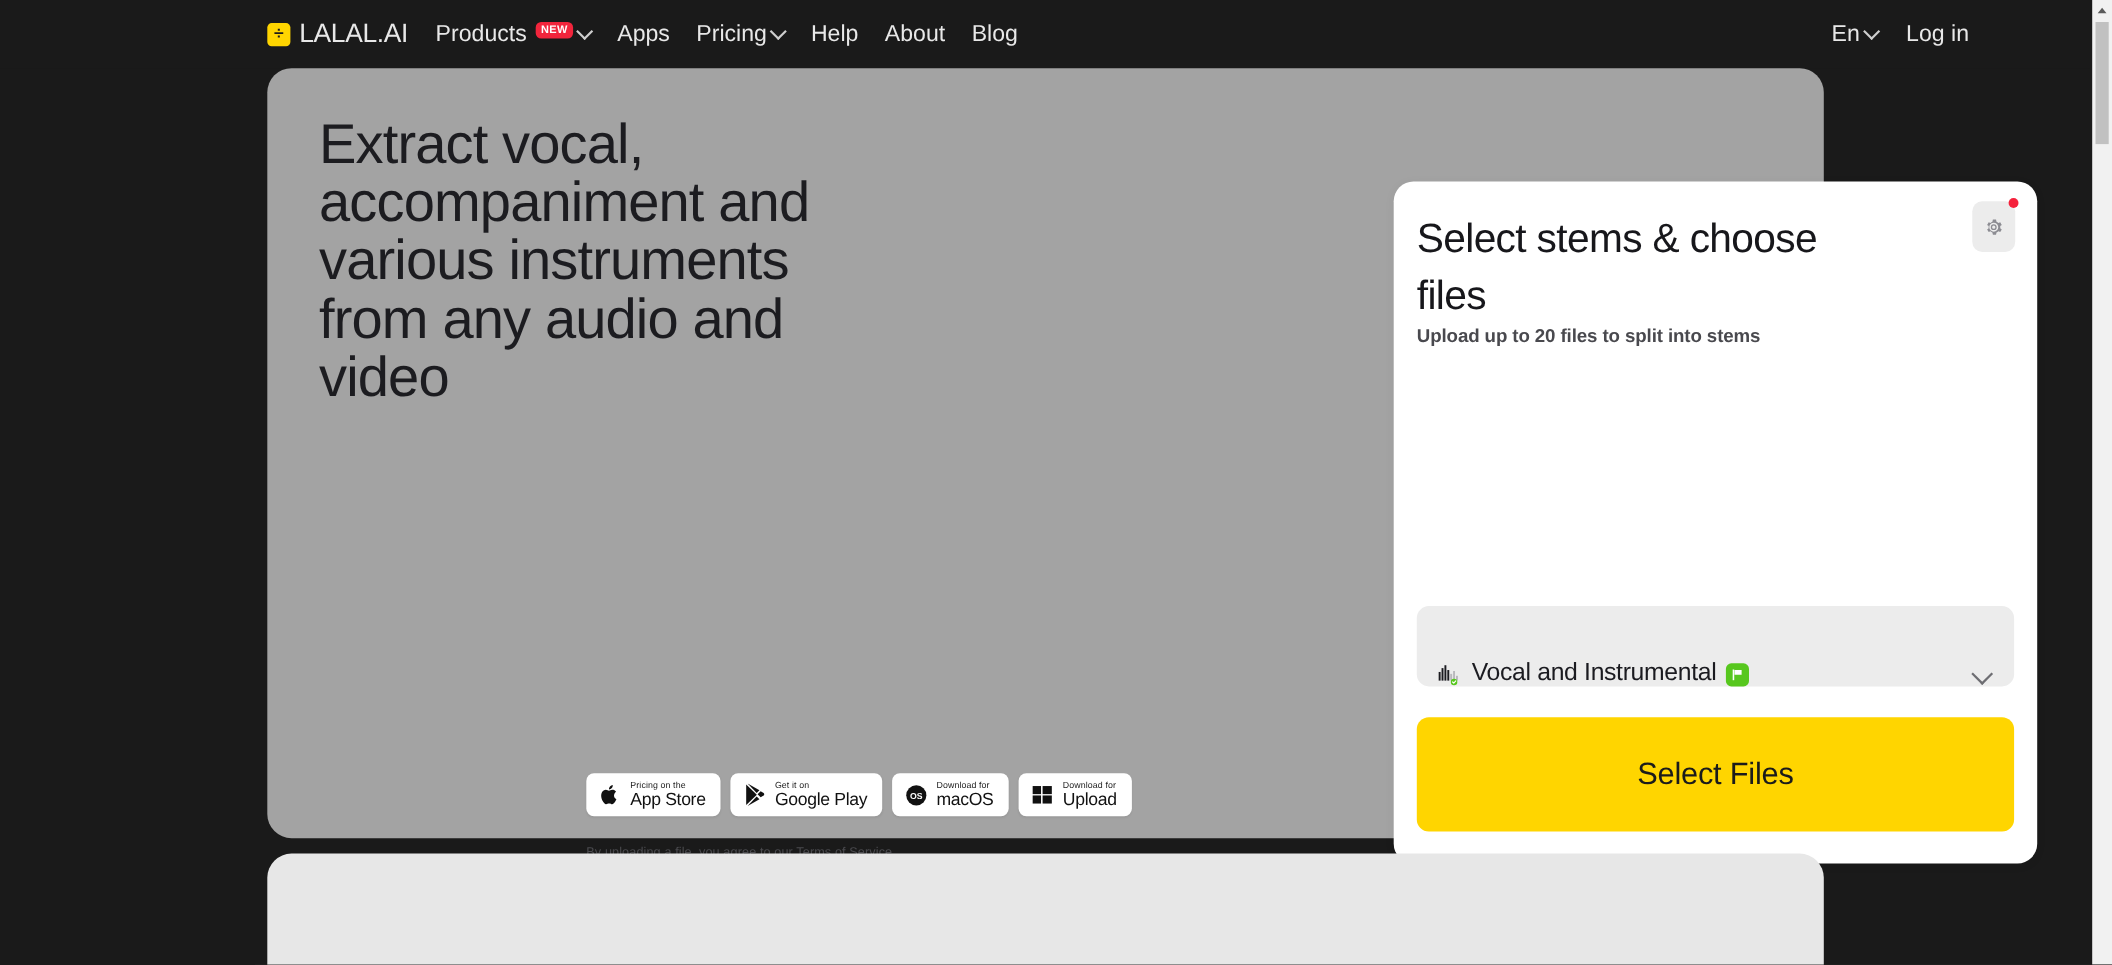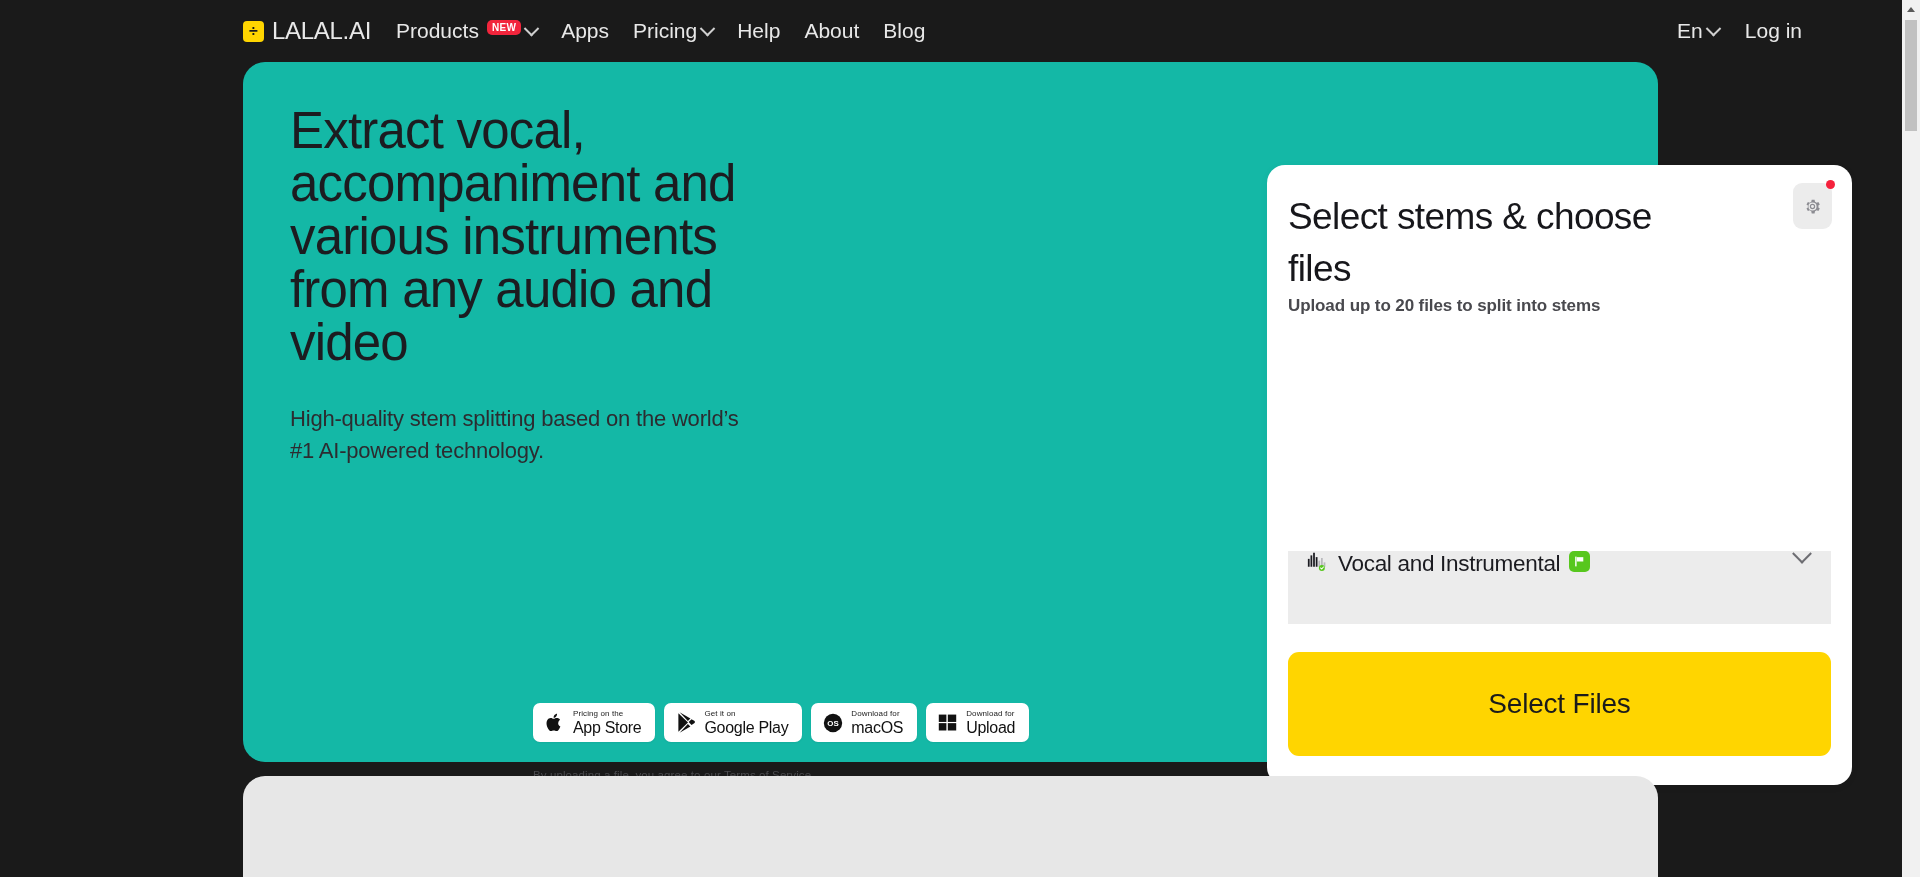--- a/index.html
+++ b/index.html
@@ -91,21 +91,21 @@
     align-items: center;
     gap: 26px;
     padding-right: 58px;
   }
 
   
   .hero-panel {
     position: absolute;
     left: 243px; top: 62px;
     width: 1415px; height: 700px;
-    background: #14b8a6;
+    background: #a3a3a3;
     border-radius: 22px;
     padding-left: 16px;
   }
   .hero-left {
     position: absolute;
     left: 47px; top: 42px;
     width: 520px;
   }
   .hero-title {
     color: #1c1c20;
@@ -202,23 +202,23 @@
     background: #f5213c;
     border-radius: 50%;
   }
 
   
   .stem-select {
     position: absolute;
     left: 21px; top: 386px;
     width: 543px; height: 73px;
     background: #ececec;
-    border-radius: 0;
-    display: flex;
-    align-items: flex-start;
+    border-radius: 11px;
+    display: flex;
+    align-items: flex-end;
     padding: 0 22px 0 19px;
     cursor: pointer;
   }
   .wave-ico {
     width: 21px; height: 21px;
     margin-right: 10px;
     flex: 0 0 auto;
   }
   .stem-label {
     font-size: 22.5px;
@@ -333,31 +333,30 @@
       <div class="nav-link">
         <span>Blog</span>
       </div>
     </div>
 
     <div class="nav-right">
       <div class="nav-link" style="margin-right:0;">
         <span>En</span>
         <span class="chev"></span>
       </div>
-      <div class="nav-link" style="margin-right:0;">
+      <div class="nav-link" style="margin-right:12px;">
         <span>Log in</span>
       </div>
     </div>
   </div>
 
   <div class="hero-panel">
 
     <div class="hero-left">
       <h1 class="hero-title">Extract vocal, accompaniment and various instruments from any audio and video</h1>
-      <p class="hero-sub">High-quality stem splitting based on the world’s #1 AI-powered technology.</p>
     </div>
 
     <div class="upload-card">
 
       <div class="card-title">Select stems &amp; choose files</div>
       <div class="card-sub">Upload up to 20 files to split into stems</div>
 
       <div class="settings-btn">
         <svg class="gear" viewBox="0 0 24 24">
           <path fill="#8c8c92" d="M12 8.2a3.8 3.8 0 100 7.6 3.8 3.8 0 000-7.6zm0 5.9a2.1 2.1 0 110-4.2 2.1 2.1 0 010 4.2z"></path>

